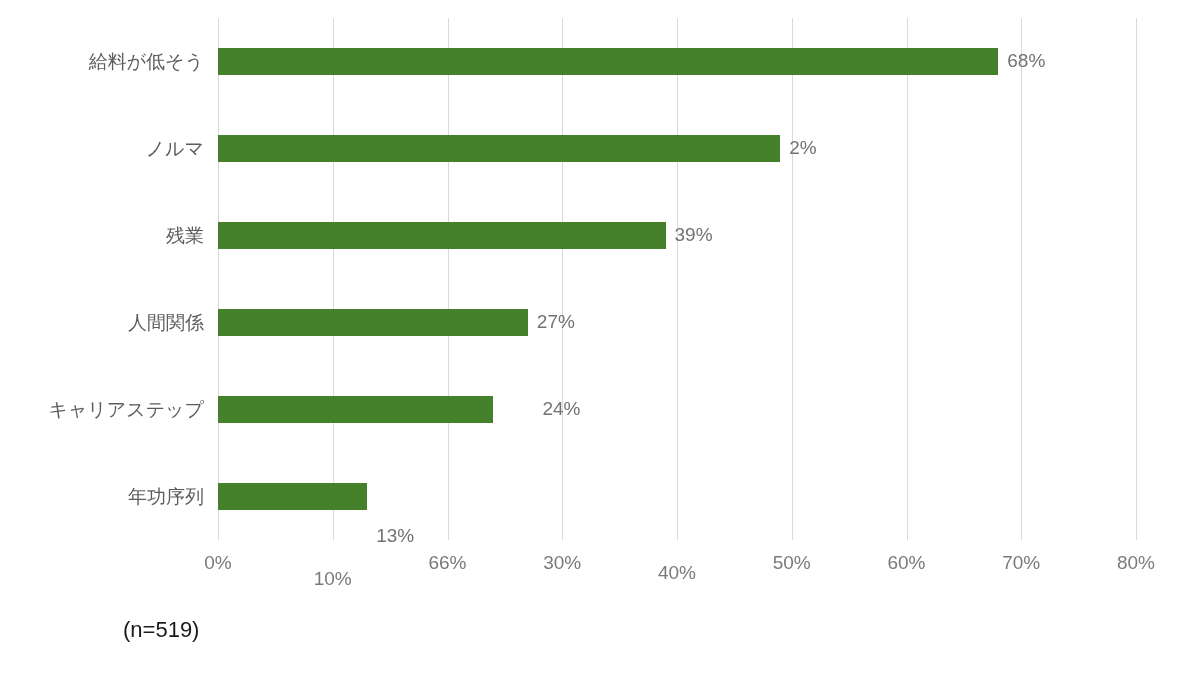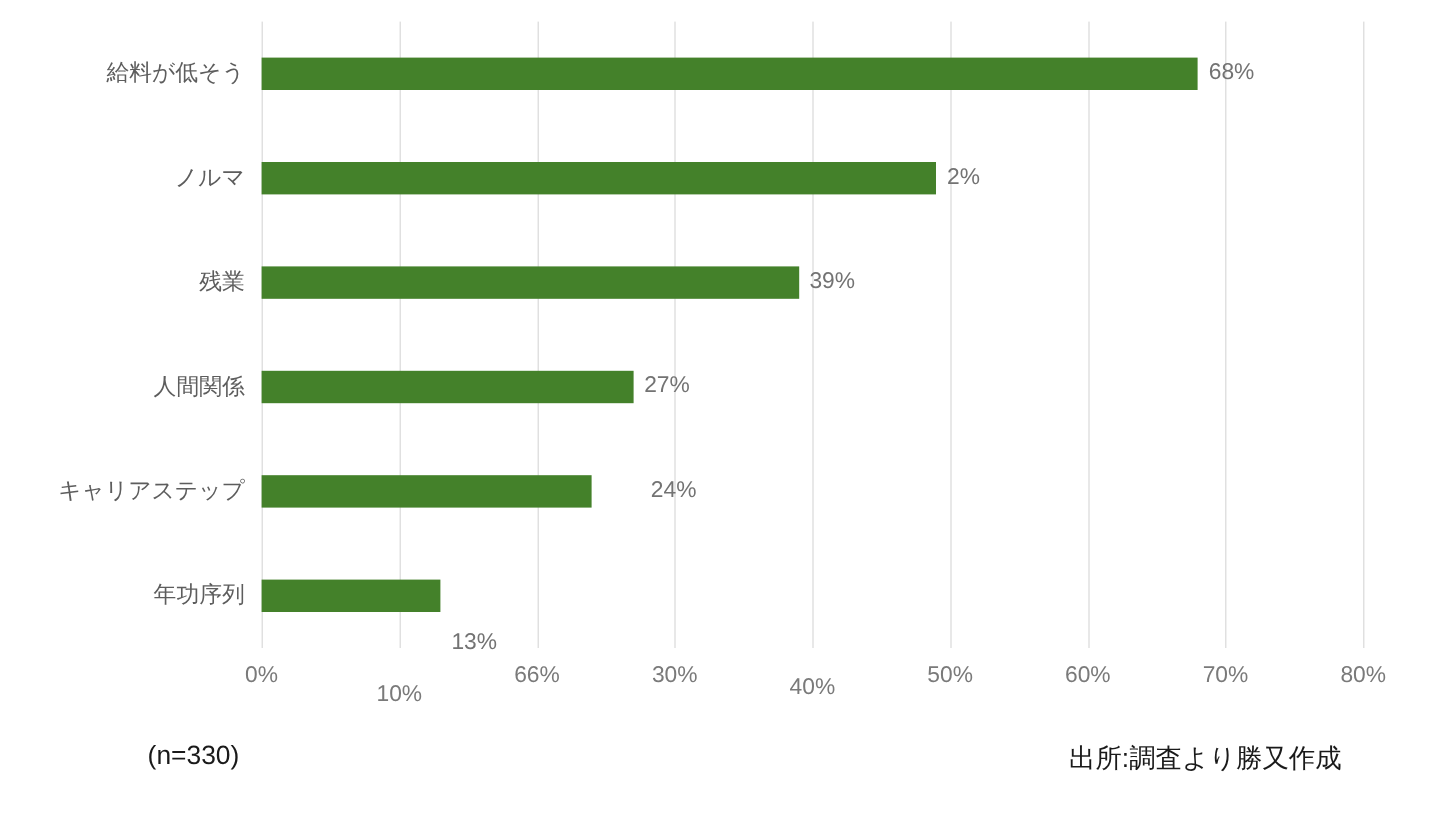--- a/index.html
+++ b/index.html
@@ -171,16 +171,15 @@
       <div class="tick-label" style="left: 332.75px; margin-top: 16px;">10%</div>
       <div class="tick-label" style="left: 447.5px;">66%</div>
       <div class="tick-label" style="left: 562.25px;">30%</div>
       <div class="tick-label" style="left: 677px; margin-top: 10px;">40%</div>
       <div class="tick-label" style="left: 791.75px;">50%</div>
       <div class="tick-label" style="left: 906.5px;">60%</div>
       <div class="tick-label" style="left: 1021.25px;">70%</div>
       <div class="tick-label" style="left: 1136px;">80%</div>
     </div>
 
-  <div class="footer-left">(n=330)</div>
-  <div class="footer-right">出所:調査より勝又作成</div>
+  <div class="footer-left">(n=519)</div>
 
 </div>
 
 </body></html>

